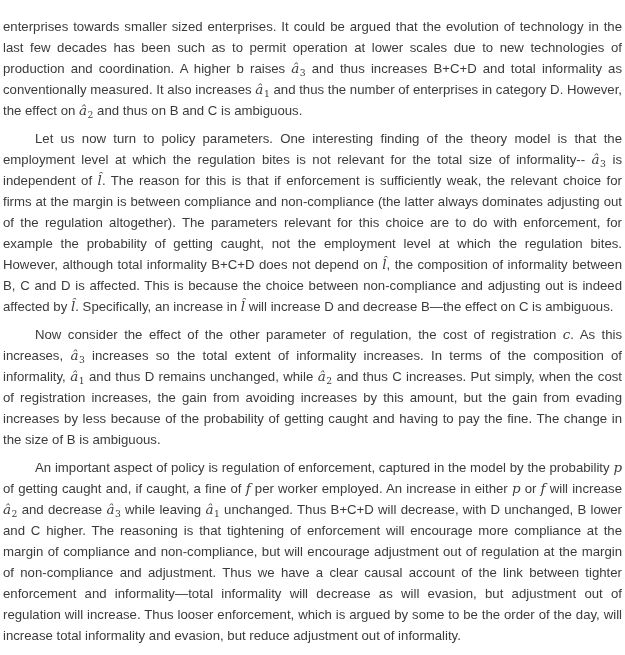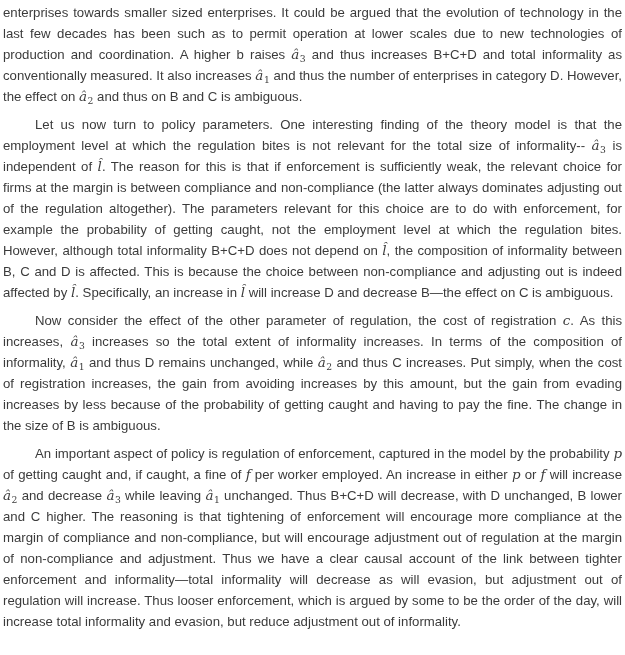--- a/index.html
+++ b/index.html
@@ -9,21 +9,21 @@
   }
   body {
     width: 625px;
     height: 655px;
     overflow: hidden;
   }
   .page {
     box-sizing: border-box;
     width: 625px;
     height: 655px;
-    padding: 2px 3px 0 3px;
+    padding: 16px 3px 0 3px;
     font-family: "Liberation Sans", sans-serif;
     font-size: 13.2px;
     font-weight: 400;
     color: #3b3b3b;
     text-align: justify;
     -webkit-font-smoothing: antialiased;
   }
   .page p {
     margin: 0 0 7px 0;
     line-height: 21px;

